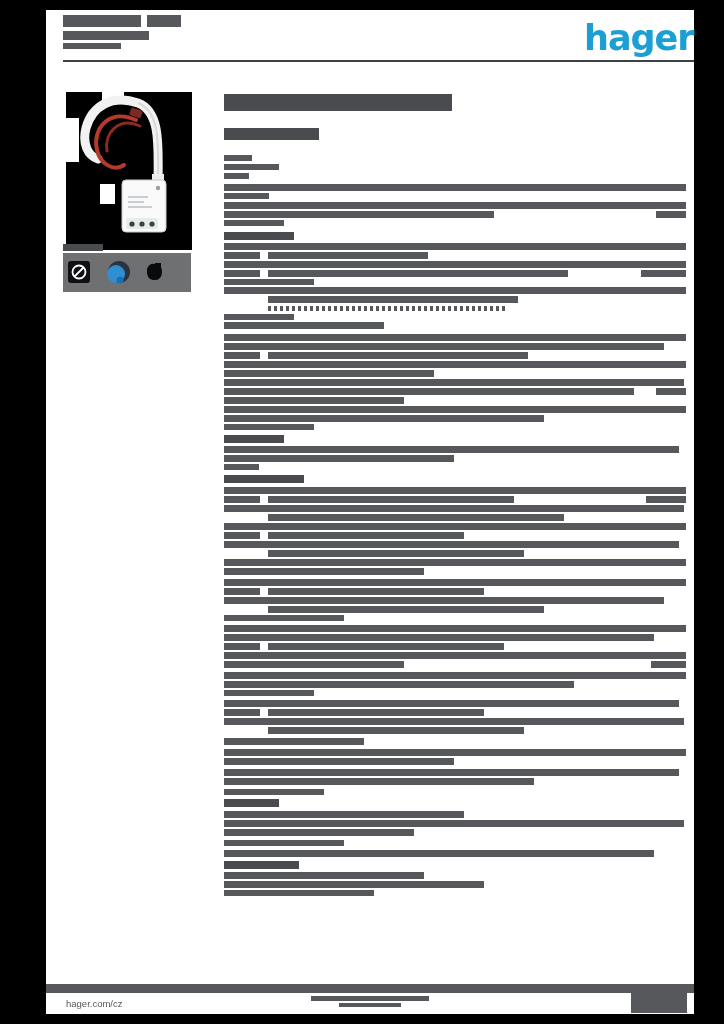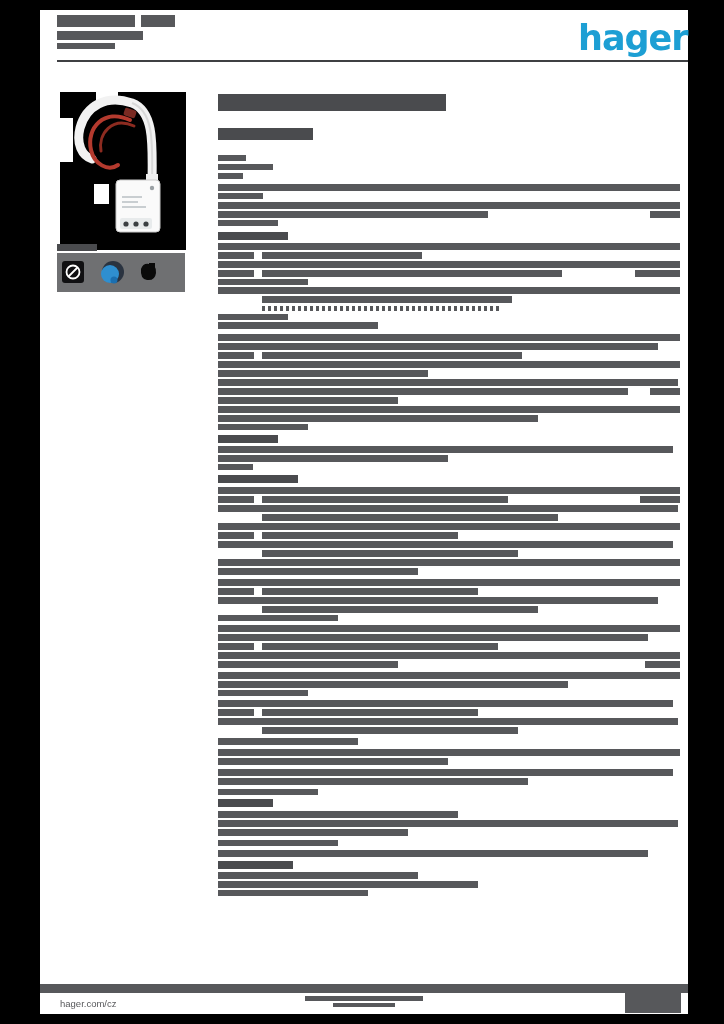--- a/index.html
+++ b/index.html
@@ -1,17 +1,17 @@
 <!DOCTYPE html>
 <html><head>
 <meta charset="utf-8">
 <style>
   html,body{margin:0;padding:0;background:#000;font-family:"Liberation Sans",sans-serif;}
   #canvas{position:relative;width:724px;height:1024px;background:#000;overflow:hidden;}
-  .paper{position:absolute;left:40px;top:10px;width:648px;height:1004px;background:#ffffff;}
+  .paper{position:absolute;left:46px;top:10px;width:648px;height:1004px;background:#ffffff;}
 
   
   .addr{position:absolute;left:17px;top:5px;}
   .addr-row{display:flex;gap:6px;}
   .logo{position:absolute;top:8px;right:0px;width:110px;text-align:left;
         font-weight:bold;font-size:35px;letter-spacing:-1px;line-height:40px;
         font-family:"DejaVu Sans","Liberation Sans",sans-serif;}
   .rule{position:absolute;left:17px;top:50px;width:631px;height:2px;background:#3f4043;}
 
   

